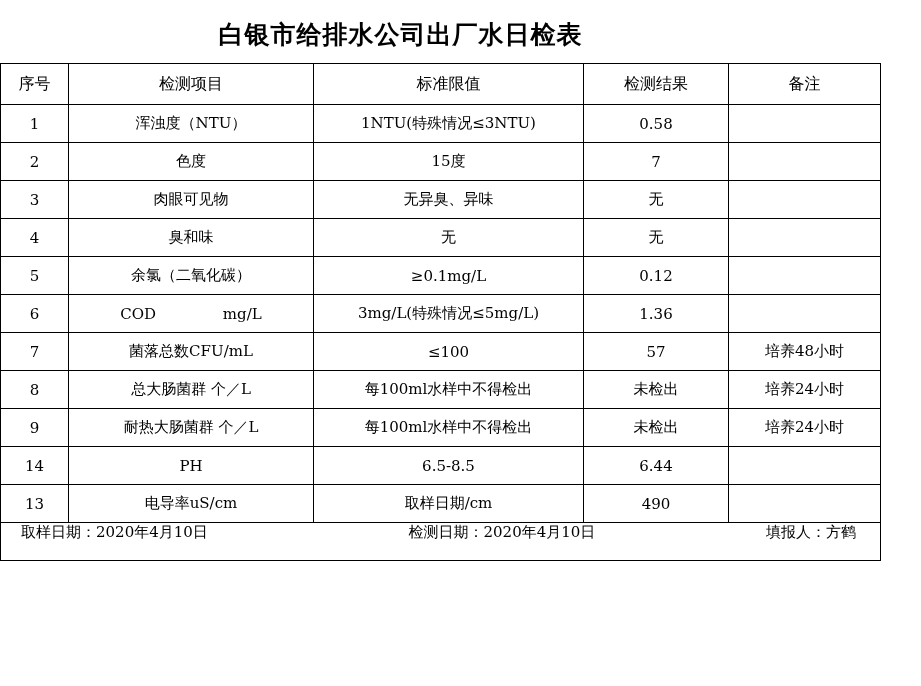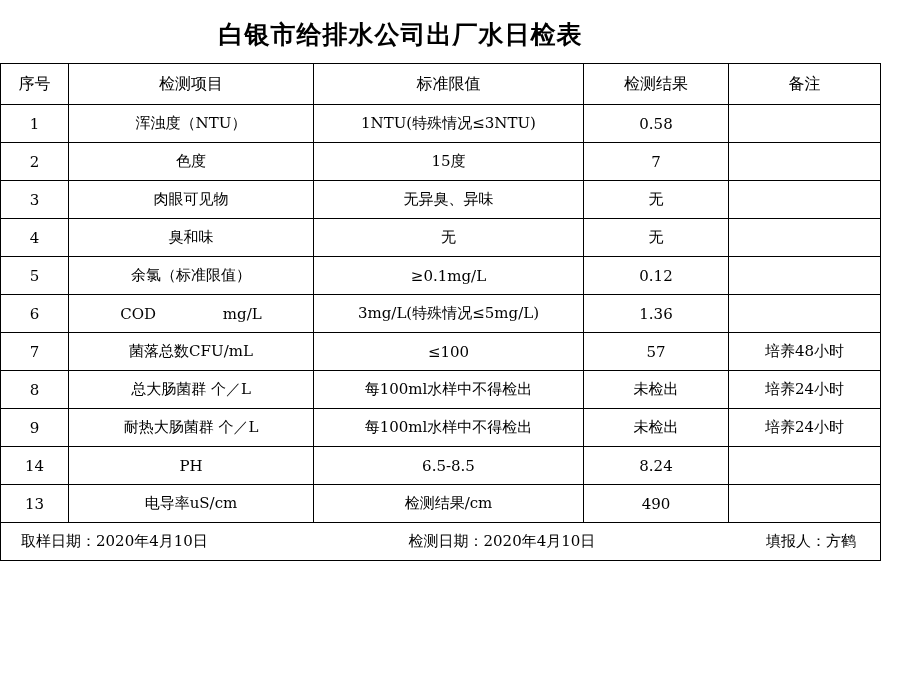--- a/index.html
+++ b/index.html
@@ -56,21 +56,21 @@
   .col-res   { width: 145px; }
   .col-note  { width: 152px; }
 
   .footer-row td {
     border: 1px solid #000000;
     height: 40px;
     font-size: 15px;
   }
   .footer-flex {
     display: flex;
-    align-items: center;
+    align-items: flex-start;
     justify-content: space-between;
     padding: 0 18px;
     height: 100%;
     box-sizing: border-box;
   }
   .footer-seg {
     font-size: 15px;
     white-space: nowrap;
   }
   .footer-seg.mid { padding-left: 30px; }
@@ -124,21 +124,21 @@
       </tr>
       <tr>
         <td>4</td>
         <td>臭和味</td>
         <td>无</td>
         <td>无</td>
         <td></td>
       </tr>
       <tr>
         <td>5</td>
-        <td>余氯（标准限值）</td>
+        <td>余氯（二氧化碳）</td>
         <td>≥0.1mg/L</td>
         <td>0.12</td>
         <td></td>
       </tr>
       <tr>
         <td>6</td>
         <td style="white-space:pre;text-align:center;">COD              mg/L</td>
         <td>3mg/L(特殊情况≤5mg/L)</td>
         <td>1.36</td>
         <td></td>
@@ -161,27 +161,27 @@
         <td>9</td>
         <td>耐热大肠菌群 个／L</td>
         <td>每100ml水样中不得检出</td>
         <td>未检出</td>
         <td>培养24小时</td>
       </tr>
       <tr>
         <td>14</td>
         <td>PH</td>
         <td>6.5-8.5</td>
-        <td>8.24</td>
+        <td>6.44</td>
         <td></td>
       </tr>
       <tr>
         <td>13</td>
         <td>电导率uS/cm</td>
-        <td>检测结果/cm</td>
+        <td>取样日期/cm</td>
         <td>490</td>
         <td></td>
       </tr>
       <tr class="footer-row">
         <td colspan="5">
           <div class="footer-flex">
             <span class="footer-seg">取样日期：2020年4月10日</span>
             <span class="footer-seg mid">检测日期：2020年4月10日</span>
             <span class="footer-seg right">填报人：方鹤</span>
           </div>

